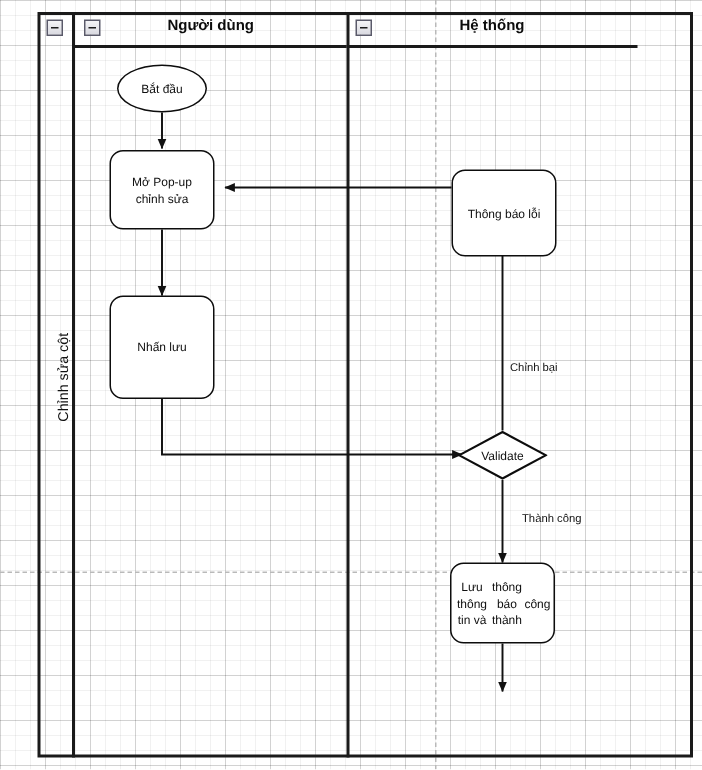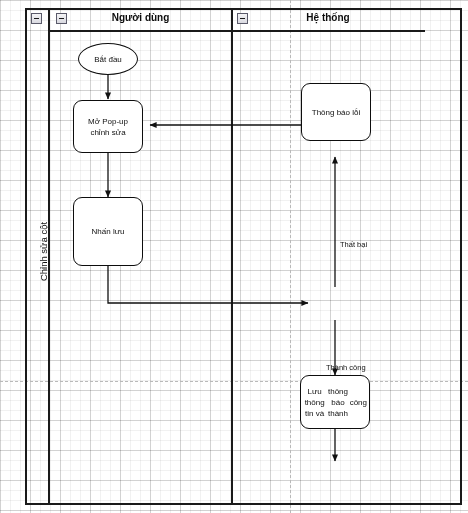--- a/index.html
+++ b/index.html
@@ -227,28 +227,34 @@
 
   <div class="node process" style="left:73px; top:100px; width:70px; height:53px; flex-direction:column;">
     <span>Mở Pop-up</span>
     <span>chỉnh sửa</span>
   </div>
 
   <div class="node process" style="left:73px; top:197px; width:70px; height:69px;">
     <span>Nhấn lưu</span>
   </div>
 
-  <div class="node process" style="left:301px; top:83px; width:70px; height:58px;">
+  <div class="node process" style="left:301px; top:113px; width:70px; height:58px;">
     <span>Thông báo lỗi</span>
   </div>
 
+  <div class="diamond-wrap" style="left:305px; top:287px; width:60px; height:33px;">
+    <svg class="diamond-shape" viewBox="0 0 60 33" preserveAspectRatio="none">
+      <polygon points="30,1 59,16.5 30,32 1,16.5" fill="#ffffff" stroke="#0d0d0d" stroke-width="1.4"></polygon>
+    </svg>
+    <div class="diamond-label">Validate</div>
+  </div>
 
   <div class="node process" style="left:300px; top:375px; width:70px; height:54px; flex-direction:row;">
     <span>Lưu thông tin và</span>
     <span>thông báo thành</span>
     <span>công</span>
   </div>
 
 
-  <div class="edge-label" style="left:340px; top:240px;">Thất bại</div>
-  <div class="edge-label" style="left:326px; top:341px;margin-top:22px;">Thành công</div>
+  <div class="edge-label" style="left:340px; top:240px;">Chỉnh bại</div>
+  <div class="edge-label" style="left:348px; top:341px;">Thành công</div>
 
 </div>
 
 </body></html>

